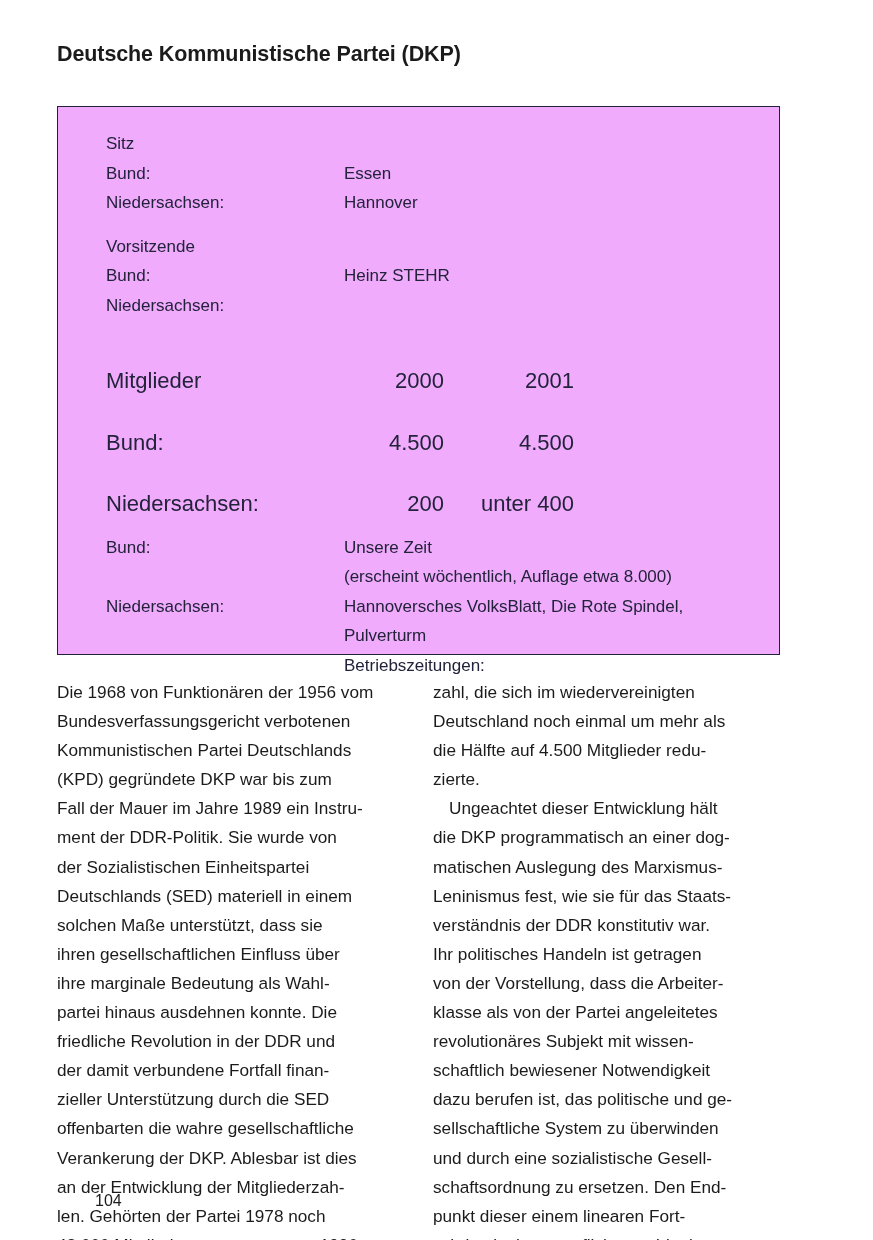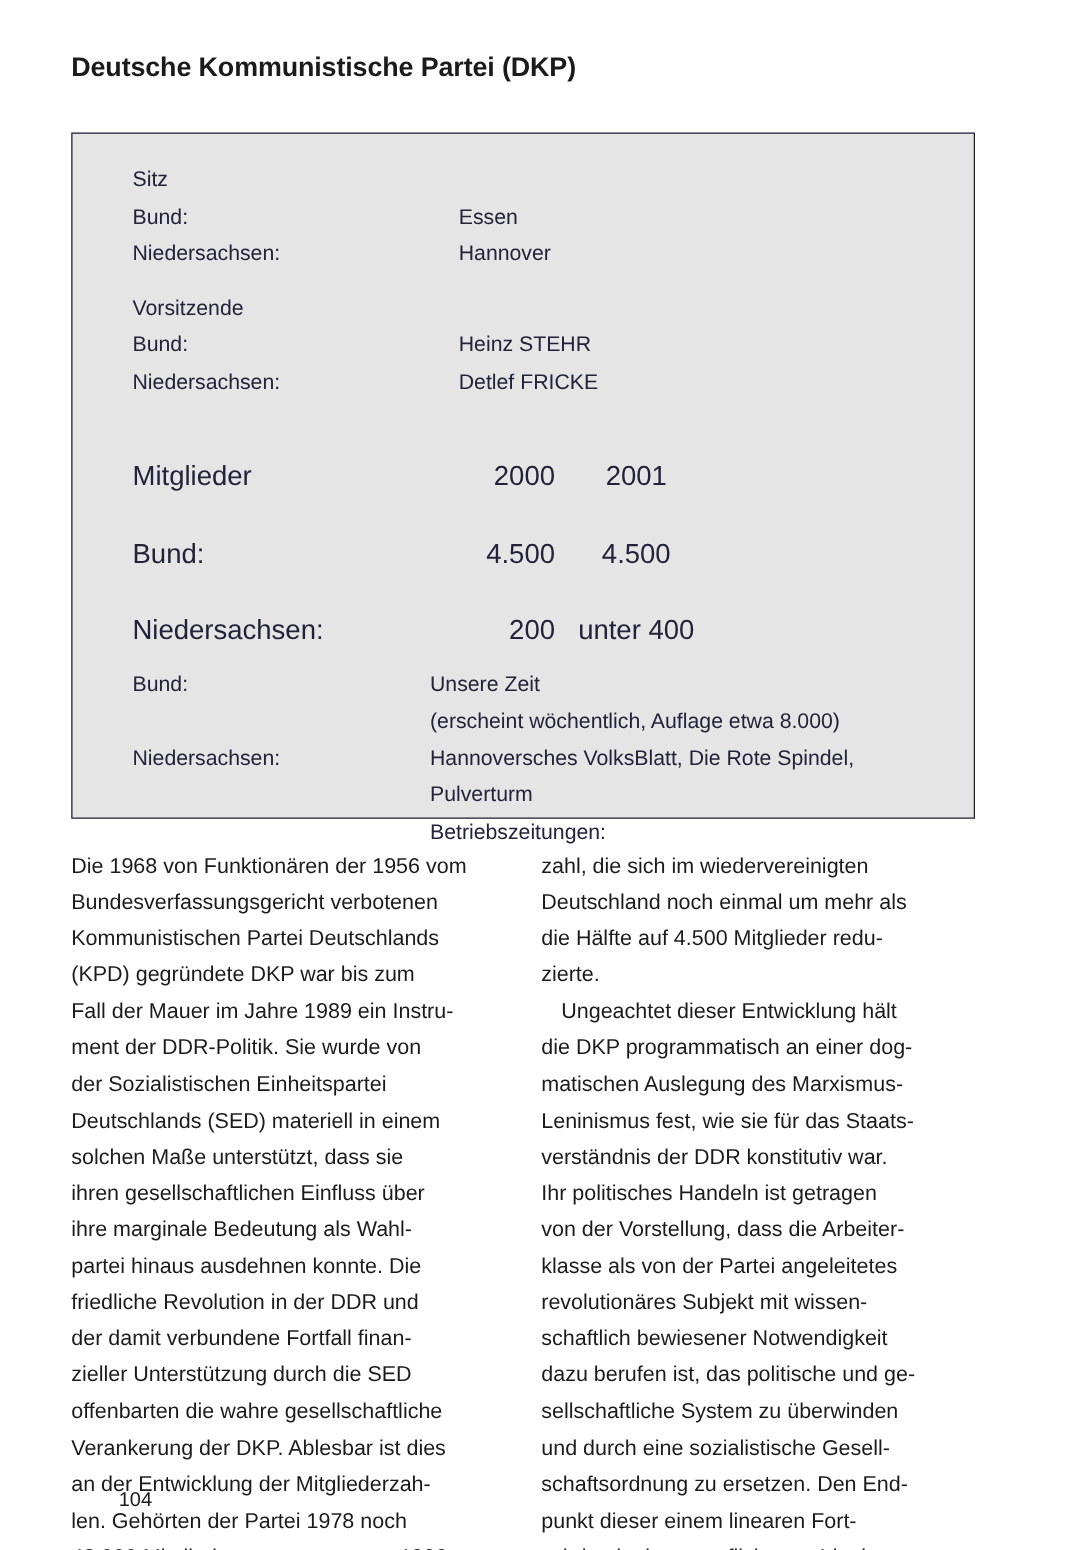--- a/index.html
+++ b/index.html
@@ -35,21 +35,21 @@
     white-space: nowrap;
   }
 
   
   .info-box {
     position: absolute;
     left: 57px;
     top: 106px;
     width: 723px;
     height: 549px;
-    background: #e5e5e5;
+    background: #f0abfc;
     border: 1.5px solid #21213a;
     box-sizing: border-box;
   }
 
   .info-inner {
     position: absolute;
     left: 48px;
     top: 22px;
     right: 14px;
   }
@@ -68,21 +68,20 @@
     font-size: 17px;
     color: #22223a;
     white-space: nowrap;
   }
   .row .label {
     width: 238px;
     flex: 0 0 238px;
   }
   .row .value {
     flex: 1 1 auto;
-    margin-left: 23px;
   }
   .row.heading .label {
     width: auto;
     flex: 0 0 auto;
   }
 
   
   .numrow {
     display: flex;
     align-items: baseline;
@@ -97,21 +96,21 @@
   }
   .numrow .col-a {
     width: 100px;
     flex: 0 0 100px;
     text-align: right;
     margin-top: 20px;
   }
   .numrow .col-b {
     width: 130px;
     flex: 0 0 130px;
-    text-align: center;
+    text-align: right;
     margin-top: 32px;
   }
 
   
   .pubrow {
     display: flex;
     align-items: flex-start;
     font-size: 17px;
     line-height: 29.5px;
     color: #22223a;
@@ -189,21 +188,20 @@
       <div class="sec">
         <div class="row heading">
           <span class="label">Vorsitzende</span>
         </div>
         <div class="row">
           <span class="label">Bund:</span>
           <span class="value">Heinz STEHR</span>
         </div>
         <div class="row">
           <span class="label">Niedersachsen:</span>
-          <span class="value">Detlef FRICKE</span>
         </div>
       </div>
 
       <div class="sec">
         <div class="numrow">
           <span class="label">Mitglieder</span>
           <span class="col-a">2000</span>
           <span class="col-b">2001</span>
         </div>
         <div class="numrow">

